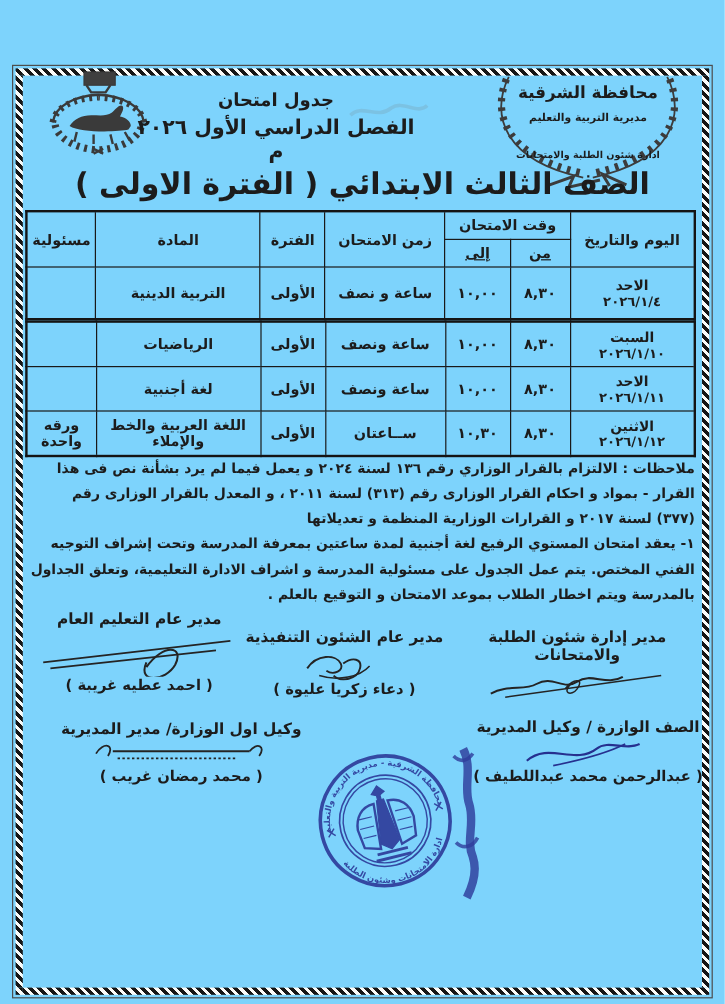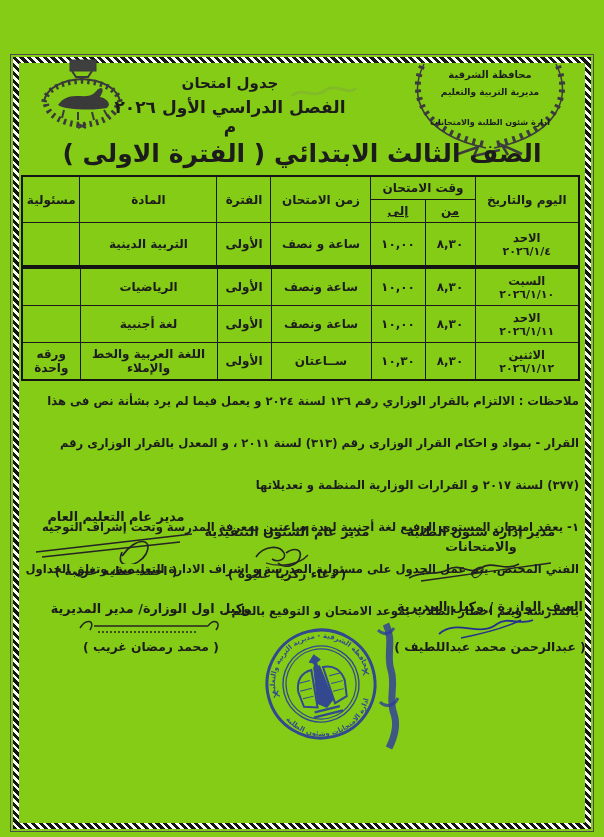--- a/index.html
+++ b/index.html
@@ -3,34 +3,34 @@
 <meta charset="utf-8">
 <style>
   html,body{margin:0;padding:0;}
   body{
     width:604px;height:837px;
     background:#ffffff;
     font-family:"DejaVu Sans","Liberation Sans",sans-serif;
     color:#1c1c1c;
     overflow:hidden;
   }
-  .page{position:relative;width:604px;height:837px;background:#84cc16;}
+  .page{position:relative;width:604px;height:837px;background:#7dd3fc;}
   
   .frame{position:absolute;left:10px;top:54px;width:582px;height:776px;border:1.5px solid #4d4d4d;}
   .frame-zz{position:absolute;inset:2px;border:6px solid transparent;
     border-image:repeating-linear-gradient(45deg,#161616 0 3px,#fbfbf8 3px 5.5px) 6;}
   
   .emblem-left{position:absolute;left:34px;top:58px;width:96px;height:72px;}
   .header-center{position:absolute;left:108px;top:74px;width:244px;text-align:center;font-weight:bold;}
   .hdr-l1{font-size:15px;letter-spacing:.5px;}
   .hdr-l2{font-size:17px;margin-top:5px;}
   .emblem-right{position:absolute;left:398px;top:56px;width:184px;height:112px;}
   .emblem-right svg{position:absolute;inset:0;}
   .er-lines{position:absolute;left:0;right:0;top:10px;text-align:center;font-weight:bold;line-height:1.8;}
-  .er-l1{font-size:10px;}
+  .er-l1{font-size:14px;}
   .er-l2{font-size:9px;}
   .er-l3{font-size:8px;margin-top:16px;}
   .page-title{position:absolute;left:0;right:0;top:139px;text-align:center;font-size:25px;font-weight:bold;}
   
   table{border-collapse:collapse;table-layout:fixed;position:absolute;right:24px;width:557px;
         font-weight:bold;text-align:center;}
   #exam-table-1{top:175px;}
   #exam-table-2{top:267px;}
   th,td{border:1.6px solid #191919;padding:1px 2px;font-size:12px;vertical-align:middle;}
   table{border:2.6px solid #141414;}
@@ -38,21 +38,21 @@
   .c-day{width:104px;} .c-from{width:50px;} .c-to{width:54px;} .c-dur{width:100px;}
   .c-per{width:54px;} .c-sub{width:137px;} .c-not{width:58px;}
   #exam-table-1 tr.hr1 th{height:20px;}
   #exam-table-1 tr.hr2 th{height:20px;text-decoration:underline;}
   #exam-table-1 tr.dr td{height:40px;}
   #exam-table-2 tr td{height:34px;}
   .daycell .d1{font-size:11.5px;}
   .daycell .d2{font-size:11px;}
   
   .notes{position:absolute;right:25px;left:25px;top:380px;font-size:11.6px;font-weight:bold;
-         line-height:42px;text-align:right;}
+         line-height:21px;text-align:right;}
   .notes p{margin:0;}
   
   .sig{position:absolute;text-align:center;font-weight:bold;}
   .sig .t{font-size:12.8px;}
   .sig .n{font-size:12.3px;}
   .sig svg{display:block;margin:0 auto;}
   #sig-1{left:372px;top:524px;width:218px;}
   #sig-2{left:198px;top:524px;width:178px;text-align:center;}
   #sig-3{left:26px;top:509px;width:180px;}
   #sig-4{left:388px;top:599px;width:204px;}

